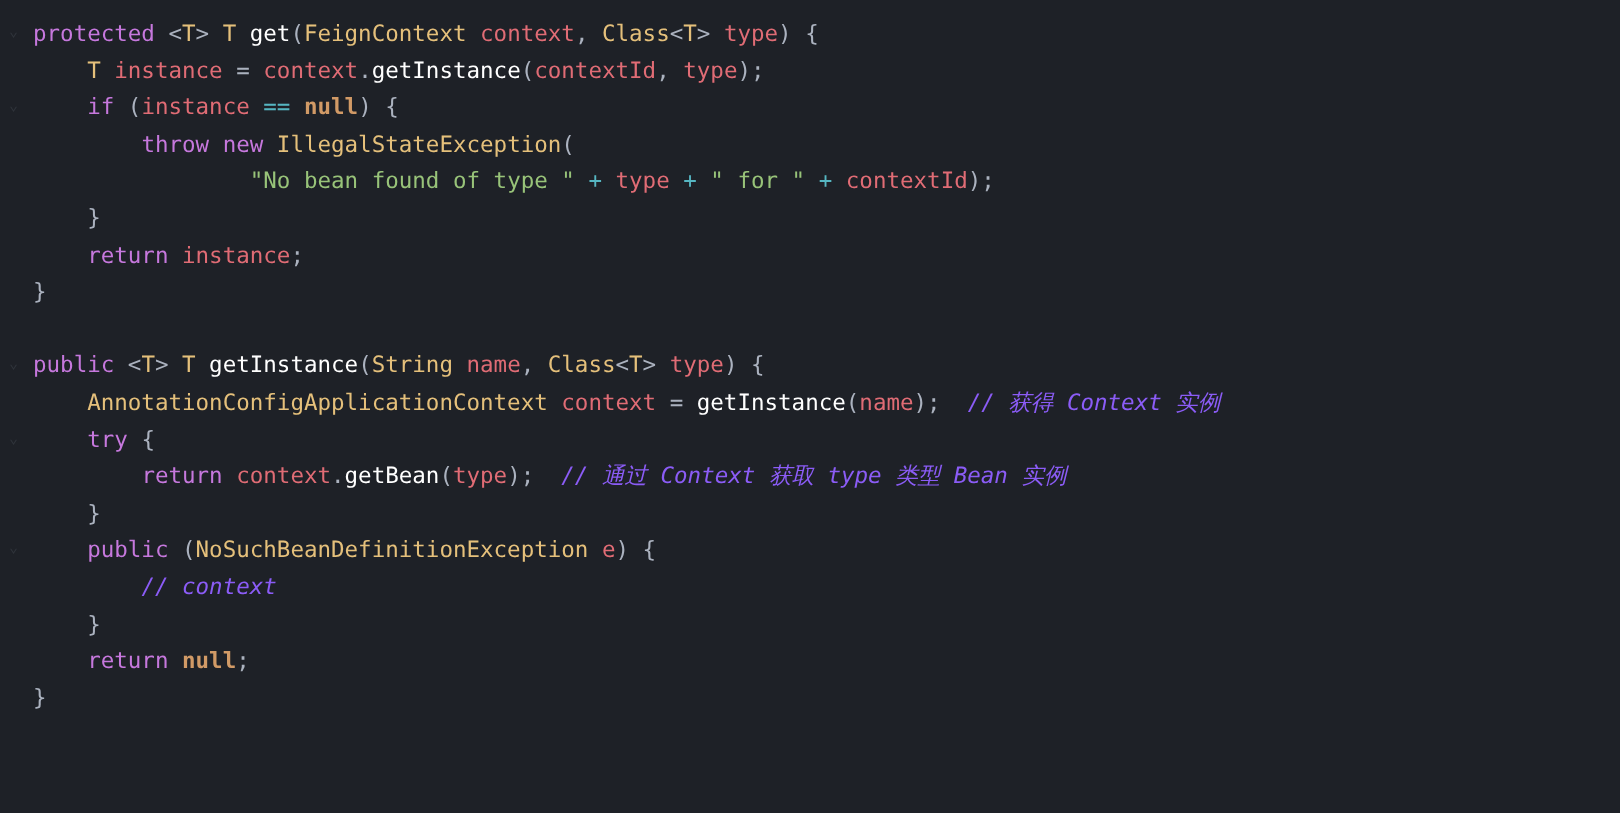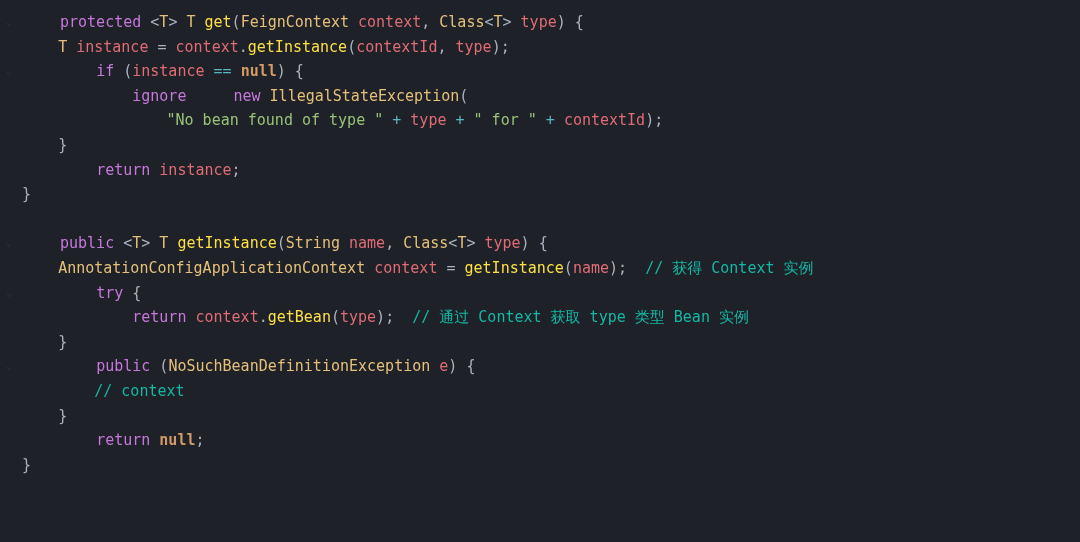--- a/index.html
+++ b/index.html
@@ -22,27 +22,27 @@
     width: 18px;
     color: #3b4048;
     font-size: 10px;
   }
   .gut-row { height: 24.6px; display:flex; align-items:center; justify-content:center; opacity:0.6;}
   pre {
     margin-left: 22px;
     white-space: pre;
     font-family: inherit;
   }
-  .kw   { color: #c678dd; margin-left: 38px; }   
+  .kw   { color: #c678dd; }   
   .type { color: #e5c07b; }   
-  .func { color: #fde047; }   
+  .func { color: #ffffff; }   
   .var  { color: #e06c75; }   
   .str  { color: #98c379; }   
   .null { color: #d19a66; font-weight: bold; }   
-  .cmt  { color: #14b8a6; }
+  .cmt  { color: #8b5cf6; font-style: italic; }
   .punc { color: #abb2bf; }
   .op   { color: #56b6c2; }   
   .guide{ color: #3b4048; }
 </style>
 </head>
 <body>
 
 <div class="gutter">
   <div class="gut-row">⌄</div>
   <div class="gut-row"></div>
@@ -61,21 +61,21 @@
   <div class="gut-row">⌄</div>
   <div class="gut-row"></div>
   <div class="gut-row"></div>
   <div class="gut-row"></div>
   <div class="gut-row"></div>
 </div>
 
 <pre><span><span class="kw">protected</span> <span class="punc">&lt;</span><span class="type">T</span><span class="punc">&gt;</span> <span class="type">T</span> <span class="func">get</span><span class="punc">(</span><span class="type">FeignContext</span> <span class="var">context</span><span class="punc">,</span> <span class="type">Class</span><span class="punc">&lt;</span><span class="type">T</span><span class="punc">&gt;</span> <span class="var">type</span><span class="punc">)</span> <span class="punc">{</span></span>
 <span><span class="guide">    </span><span class="type">T</span> <span class="var">instance</span> <span class="punc">=</span> <span class="var">context</span><span class="punc">.</span><span class="func">getInstance</span><span class="punc">(</span><span class="var">contextId</span><span class="punc">,</span> <span class="var">type</span><span class="punc">)</span><span class="punc">;</span></span>
 <span><span class="guide">    </span><span class="kw">if</span> <span class="punc">(</span><span class="var">instance</span> <span class="op">==</span> <span class="null">null</span><span class="punc">)</span> <span class="punc">{</span></span>
-<span><span class="guide">        </span><span class="kw">ignore</span> <span class="kw">new</span> <span class="type">IllegalStateException</span><span class="punc">(</span></span>
+<span><span class="guide">        </span><span class="kw">throw</span> <span class="kw">new</span> <span class="type">IllegalStateException</span><span class="punc">(</span></span>
 <span><span class="guide">                </span><span class="str">"No bean found of type "</span> <span class="op">+</span> <span class="var">type</span> <span class="op">+</span> <span class="str">" for "</span> <span class="op">+</span> <span class="var">contextId</span><span class="punc">)</span><span class="punc">;</span></span>
 <span><span class="guide">    </span><span class="punc">}</span></span>
 <span><span class="guide">    </span><span class="kw">return</span> <span class="var">instance</span><span class="punc">;</span></span>
 <span><span class="punc">}</span></span>
 <span> </span>
 <span><span class="kw">public</span> <span class="punc">&lt;</span><span class="type">T</span><span class="punc">&gt;</span> <span class="type">T</span> <span class="func">getInstance</span><span class="punc">(</span><span class="type">String</span> <span class="var">name</span><span class="punc">,</span> <span class="type">Class</span><span class="punc">&lt;</span><span class="type">T</span><span class="punc">&gt;</span> <span class="var">type</span><span class="punc">)</span> <span class="punc">{</span></span>
 <span><span class="guide">    </span><span class="type">AnnotationConfigApplicationContext</span> <span class="var">context</span> <span class="punc">=</span> <span class="func">getInstance</span><span class="punc">(</span><span class="var">name</span><span class="punc">)</span><span class="punc">;</span>  <span class="cmt">// 获得 Context 实例</span></span>
 <span><span class="guide">    </span><span class="kw">try</span> <span class="punc">{</span></span>
 <span><span class="guide">        </span><span class="kw">return</span> <span class="var">context</span><span class="punc">.</span><span class="func">getBean</span><span class="punc">(</span><span class="var">type</span><span class="punc">)</span><span class="punc">;</span>  <span class="cmt">// 通过 Context 获取 type 类型 Bean 实例</span></span>
 <span><span class="guide">    </span><span class="punc">}</span></span>

